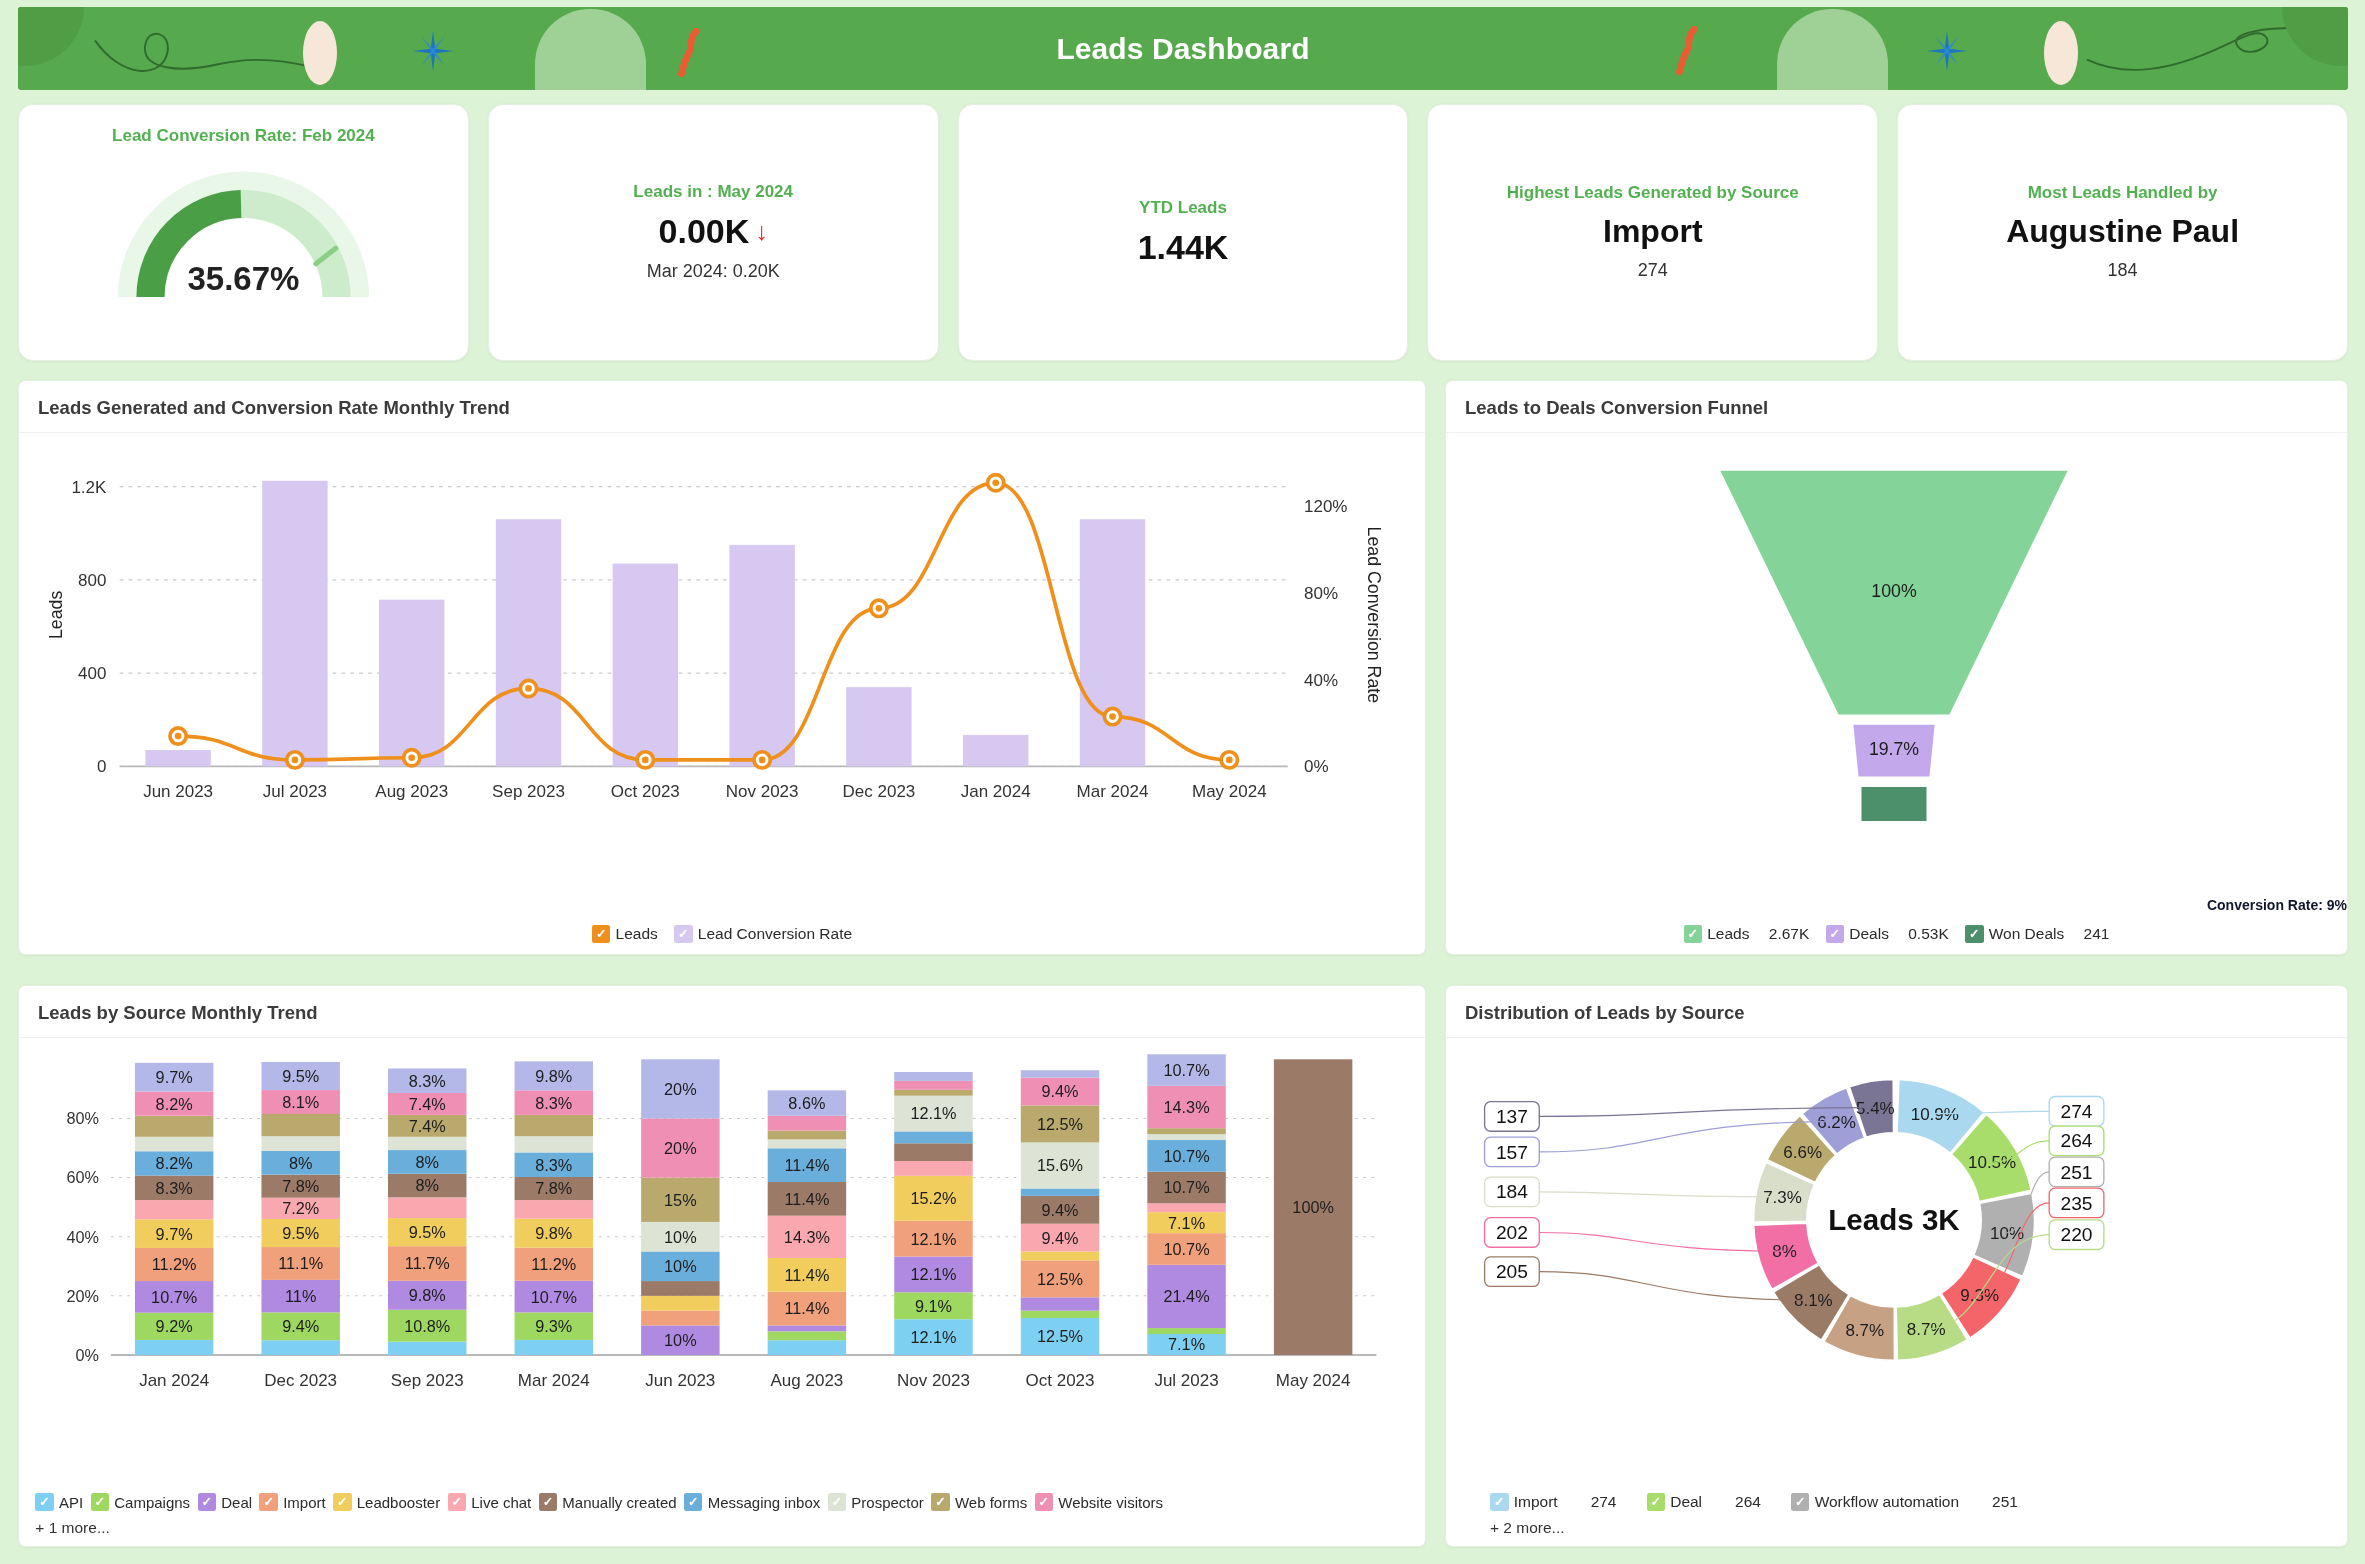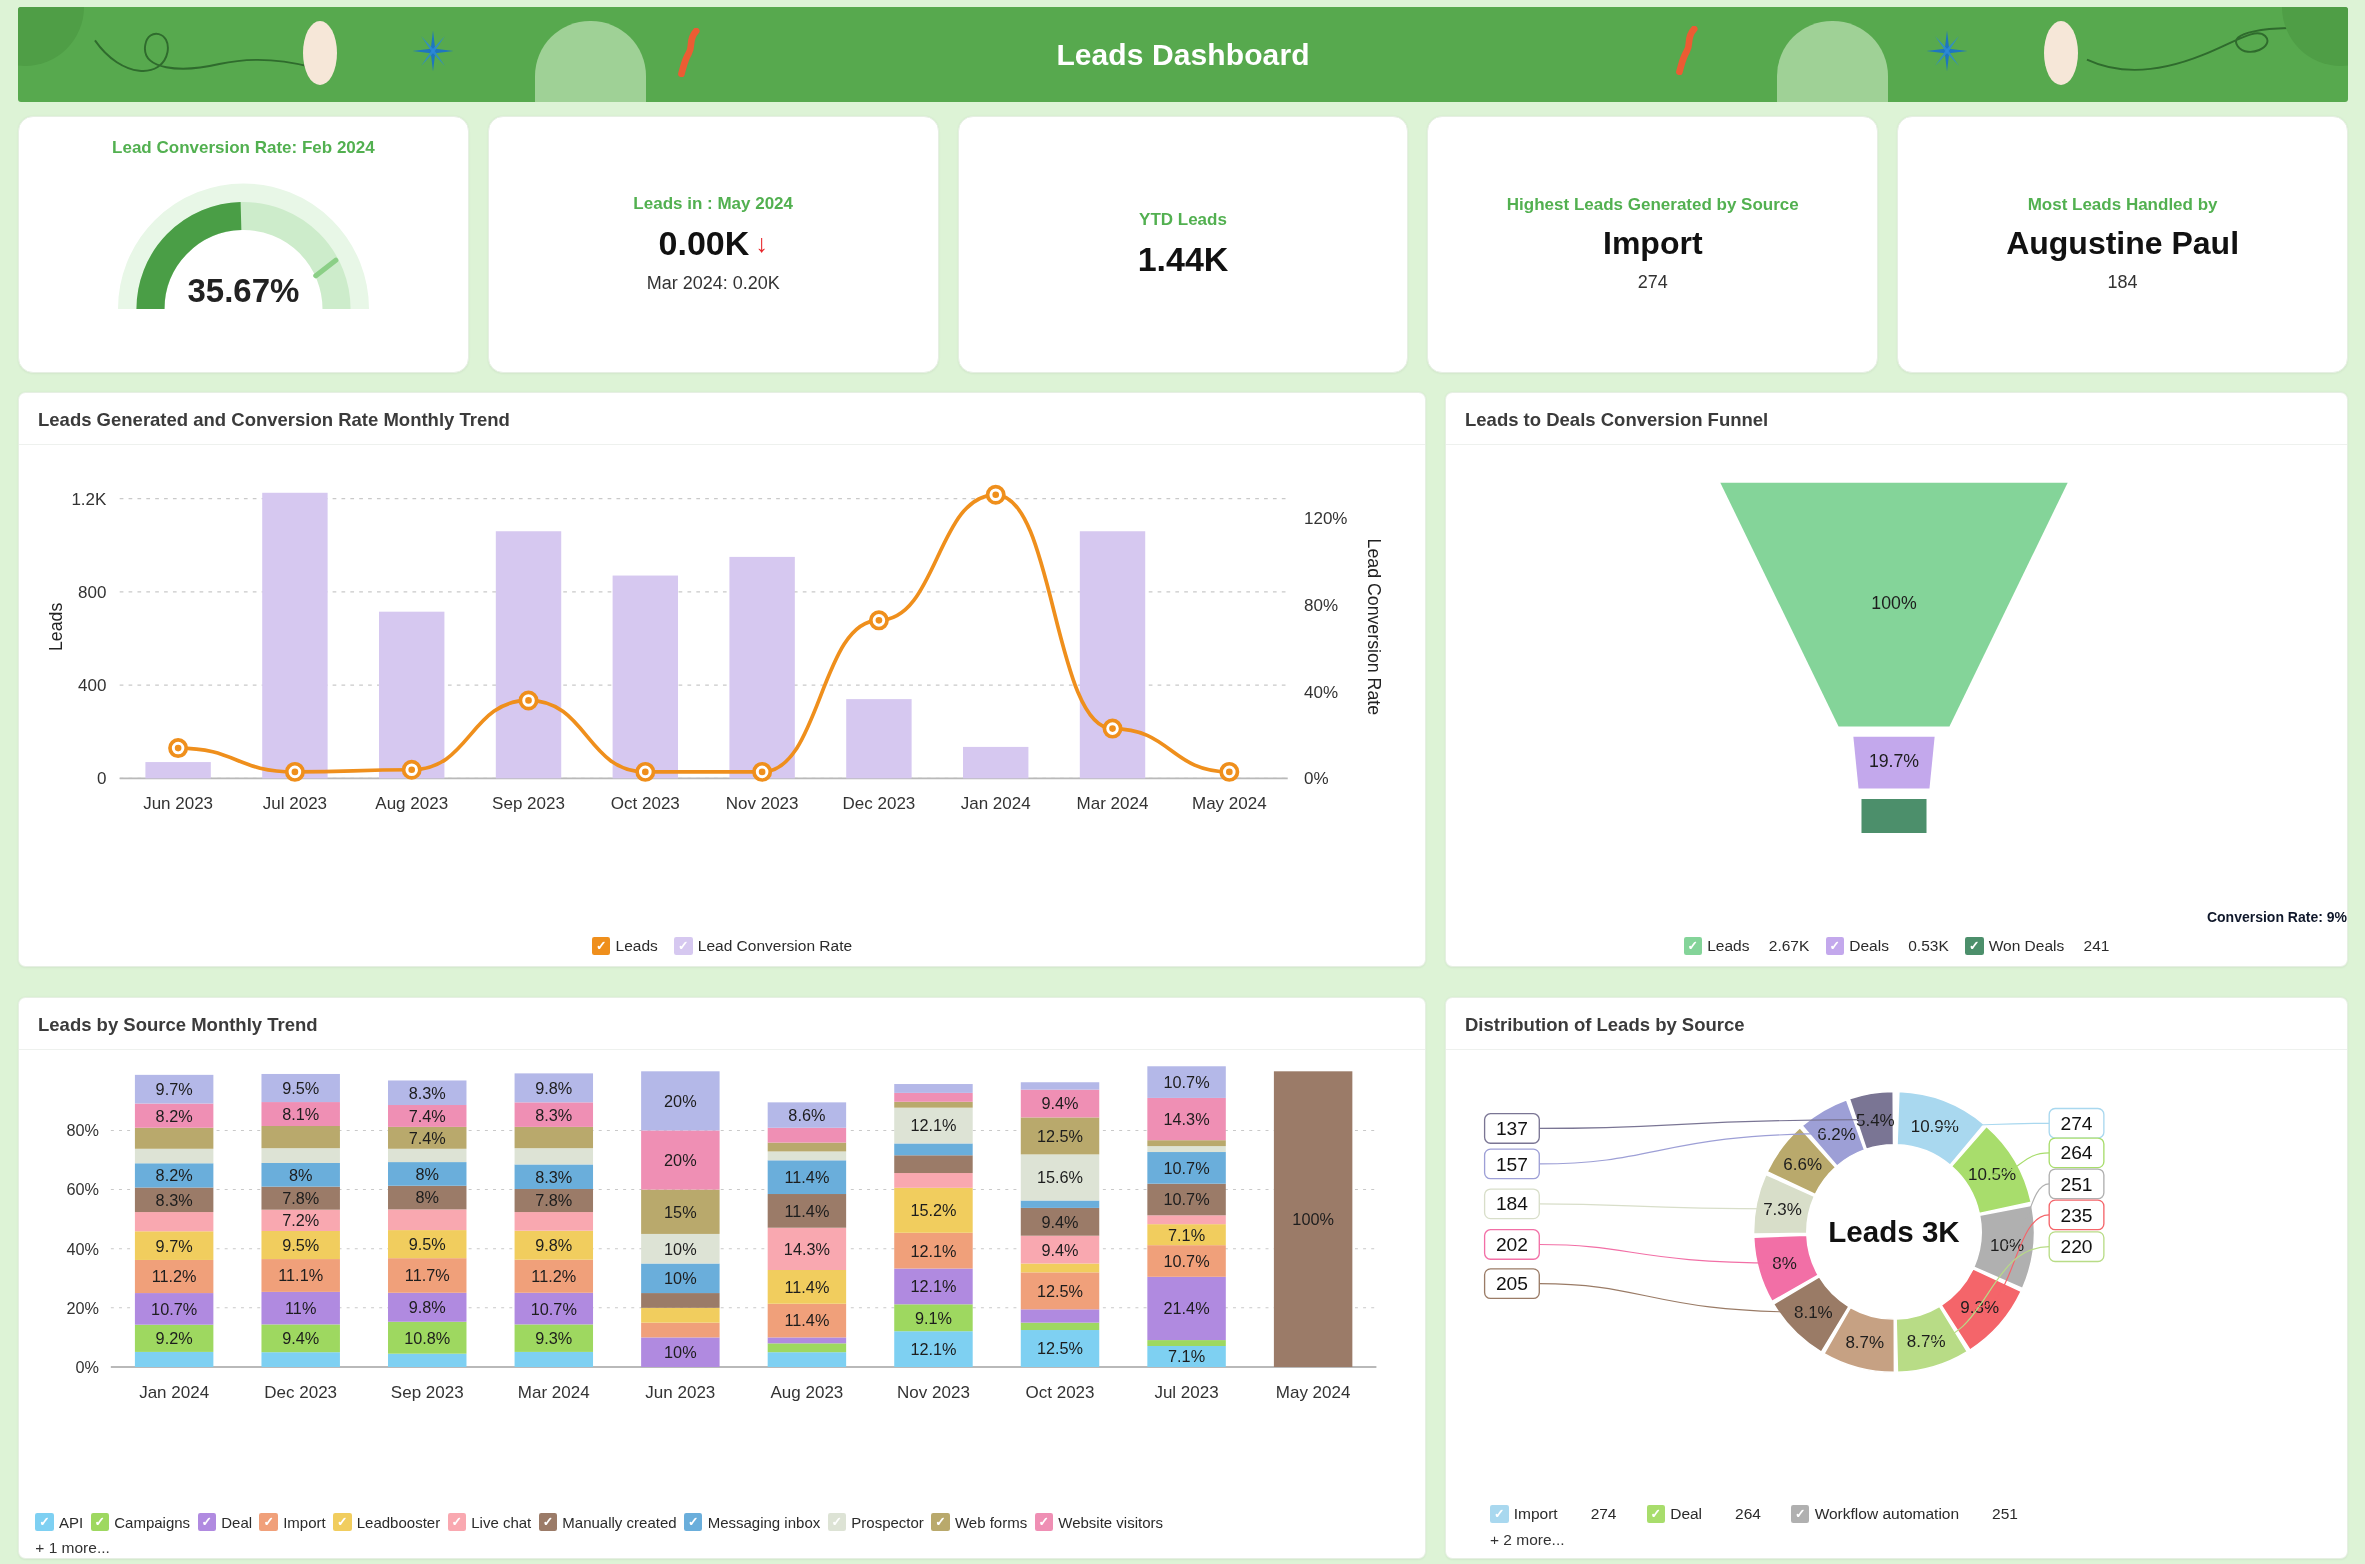--- a/index.html
+++ b/index.html
@@ -7,21 +7,21 @@
   body {
     background: #ddf3d6;
     font-family: "Liberation Sans", sans-serif;
     overflow: hidden;
   }
   .app { position: relative; width: 2366px; height: 1564px; padding: 0 18px 18px 18px; }
 
   
   .header {
     position: relative;
-    height: 95px;
+    height: 83px;
     margin: 7.4px 0 13.3px 0;
     background: #57a94e;
     border-radius: 3px;
     overflow: hidden;
     display: flex; align-items: center; justify-content: center;
   }
   .header-title {
     position: relative; z-index: 5;
     color: #ffffff; font-size: 30px; font-weight: 700; letter-spacing: 0.1px;
   }
@@ -541,21 +541,21 @@
           </span>
           <span class="lg-item">
             <span class="swatch" style="background: rgb(185, 169, 108);">✓</span>
             <span>Web forms</span>
           </span>
           <span class="lg-item">
             <span class="swatch" style="background: rgb(239, 143, 180);">✓</span>
             <span>Website visitors</span>
           </span>
         </div>
-      <div class="more-link" style="padding-bottom:1px;">+ 1 more...</div>
+      <div class="more-link" style="padding-bottom:9px;">+ 1 more...</div>
     </div>
 
     <div class="panel p-right">
       <div class="panel-hd">
         <div class="panel-title">Distribution of Leads by Source</div>
       </div>
       <div class="panel-body">
         <svg id="donut-svg" width="872" height="370" viewBox="0 0 1180 500">
             <path d="M596.6486423748239 45.11636312053716 A190 190 0 0 1 712.0911436682499 89.41925732508861 L665.8250260676499 144.58669665452874 A118 118 0 0 0 594.1291568433116 117.07226762222835 Z" fill="#a9d8ef" stroke="#fff" stroke-width="2"></path>
             <text x="645.1763652950101" y="99.22389380418036" font-size="23" fill="#1d1d1d" text-anchor="middle">10.9%</text>

